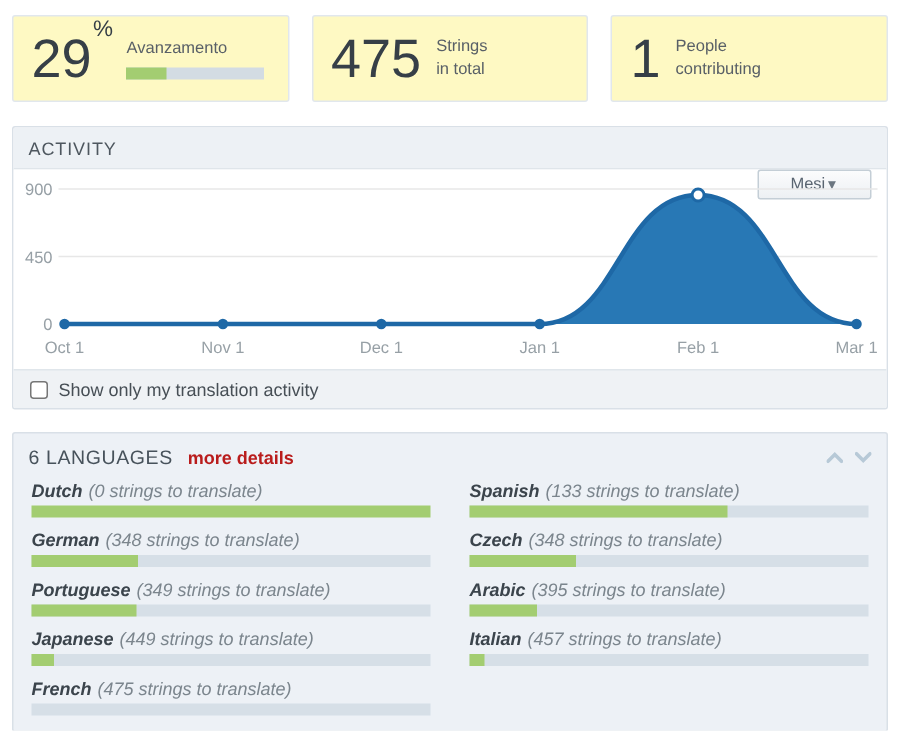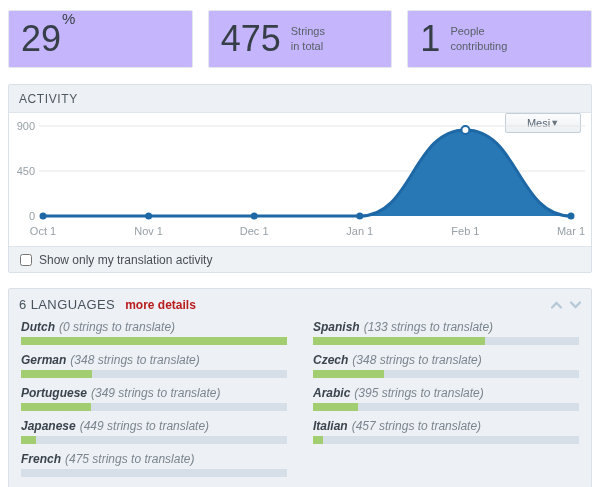--- a/index.html
+++ b/index.html
@@ -7,21 +7,21 @@
   body {
     width: 600px; height: 487px;
     padding: 10px 8px;
     font-family: "Liberation Sans", sans-serif;
     color: #3b444c;
   }
   
   .stats { display: flex; gap: 15px; margin-bottom: 16px; }
   .card {
     flex: 1; height: 58px;
-    background: #c4b5fd;
+    background: #fef9c3;
     border: 1px solid #e1e7ed;
     border-radius: 2px;
     display: flex; align-items: center;
     padding: 6px 12px; gap: 10px;
   }
   .big-num { font-size: 36px; font-weight: 400; color: #363f47; line-height: 1; white-space: nowrap; }
   .big-num sup { font-size: 15px; position: relative; top: -14px; left: 1px; }
   .card-right { display: flex; flex-direction: column; justify-content: center; }
   .card-label { font-size: 11px; color: #596067; line-height: 1.35; }
   .mini-bar { width: 92px; height: 8px; background: #d3dce3; margin-top: 5px; }
@@ -73,20 +73,26 @@
   svg text { font-family: "Liberation Sans", sans-serif; }
 </style>
 </head>
 <body>
 
 <div>
 
   <div class="stats">
     <div class="card">
       <div class="big-num"><span>29</span><sup>%</sup></div>
+      <div class="card-right">
+        <div class="card-label">Avanzamento</div>
+        <div class="mini-bar">
+          <div class="mini-bar-fill" style="width: 29%;"></div>
+        </div>
+      </div>
     </div>
     <div class="card">
       <div class="big-num">475</div>
       <div class="card-right">
         <div class="card-label">Strings</div>
         <div class="card-label">in total</div>
       </div>
     </div>
     <div class="card">
       <div class="big-num">1</div>

